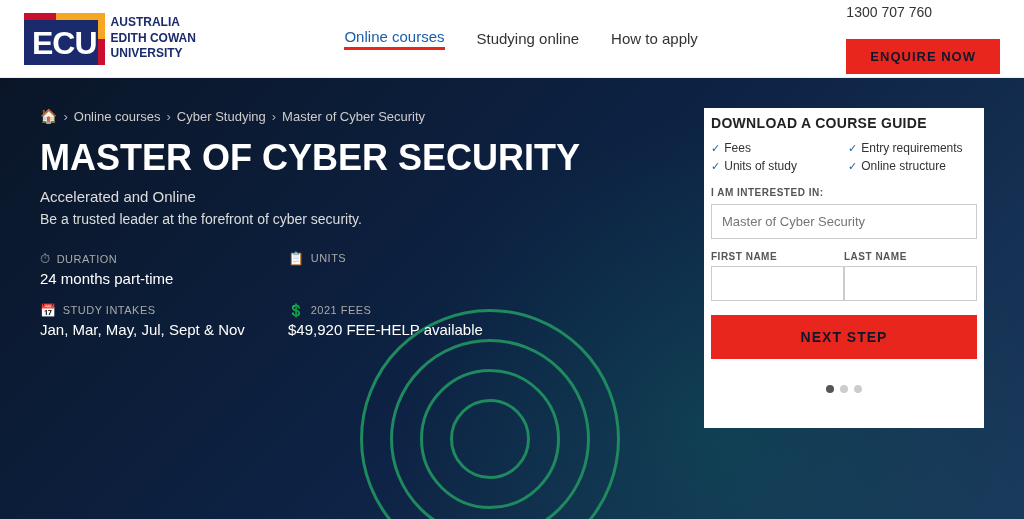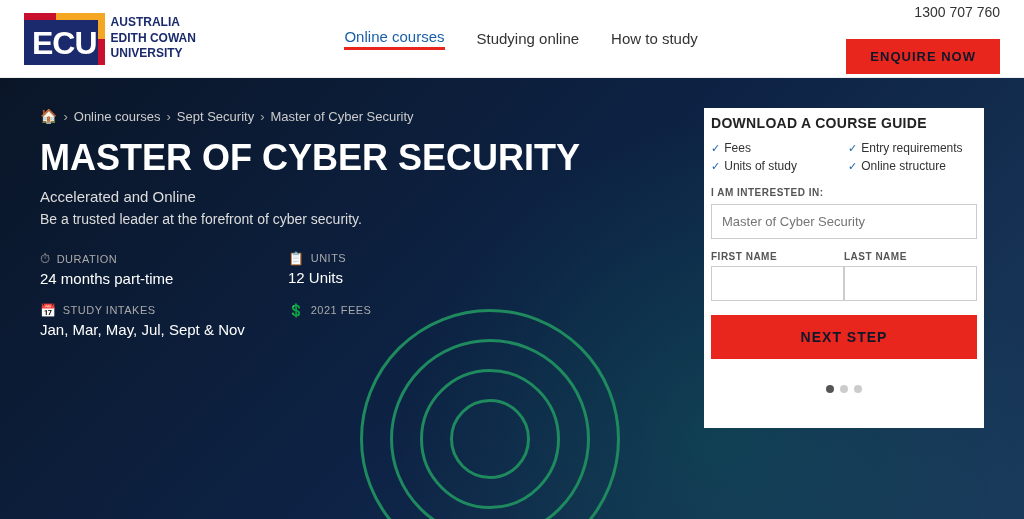--- a/index.html
+++ b/index.html
@@ -62,21 +62,21 @@
       cursor: pointer;
     }
     .nav-link.active {
       color: #1a5fa8;
       border-bottom: 3px solid #e8261d;
       padding-bottom: 2px;
     }
     .header-right {
       display: flex;
       flex-direction: column;
-      align-items: flex-end;
+      align-items: flex-start;
       gap: 19px;
     }
     .phone {
       font-size: 14px;
       color: #333;
     }
     .enquire-btn {
       background: #e8261d;
       color: #0f172a;
       font-weight: bold;
@@ -286,21 +286,21 @@
     <div class="logo-text-sub">
       <div>AUSTRALIA</div>
       <div>EDITH COWAN</div>
       <div>UNIVERSITY</div>
     </div>
   </div>
 
   <nav class="nav">
     <a class="nav-link active">Online courses</a>
     <a class="nav-link">Studying online</a>
-    <a class="nav-link">How to study</a>
+    <a class="nav-link">How to apply</a>
   </nav>
 
   <div class="header-right">
     <span class="phone">1300 707 760</span>
     <button class="enquire-btn">ENQUIRE NOW</button>
   </div>
 </div>
 
 <div class="hero">
   <div class="hero-bg-pattern"></div>
@@ -311,21 +311,21 @@
     <div class="circle" style="width:140px;height:140px;"></div>
     <div class="circle" style="width:80px;height:80px;"></div>
   </div>
 
   <div class="hero-left">
     <div class="breadcrumb">
       <span class="home-icon">🏠</span>
       <span class="sep">›</span>
       <a>Online courses</a>
       <span class="sep">›</span>
-      <a>Sept Security</a>
+      <a>Cyber Studying</a>
       <span class="sep">›</span>
       <span>Master of Cyber Security</span>
     </div>
 
     <h1 class="page-title">MASTER OF CYBER SECURITY</h1>
     <p class="subtitle">Accelerated and Online</p>
     <p class="description">Be a trusted leader at the forefront of cyber security.</p>
 
     <div class="info-grid">
       <div class="info-item">
@@ -333,34 +333,34 @@
           <span class="info-icon">⏱</span>
           <span>DURATION</span>
         </div>
         <div class="info-value">24 months part-time</div>
       </div>
       <div class="info-item">
         <div class="info-label">
           <span class="info-icon">📋</span>
           <span>UNITS</span>
         </div>
-        <div class="info-value">12 Units</div>
       </div>
       <div class="info-item">
         <div class="info-label">
           <span class="info-icon">📅</span>
           <span>STUDY INTAKES</span>
         </div>
         <div class="info-value">Jan, Mar, May, Jul, Sept &amp; Nov</div>
       </div>
       <div class="info-item">
         <div class="info-label">
           <span class="info-icon">💲</span>
           <span>2021 FEES</span>
         </div>
+        <div class="info-value">$49,920 FEE-HELP available</div>
       </div>
     </div>
   </div>
 
   <div class="guide-panel">
     <div class="guide-title">DOWNLOAD A COURSE GUIDE</div>
 
     <div class="features-grid">
       <div class="feature-item">
         <span class="check-icon">✓</span>

